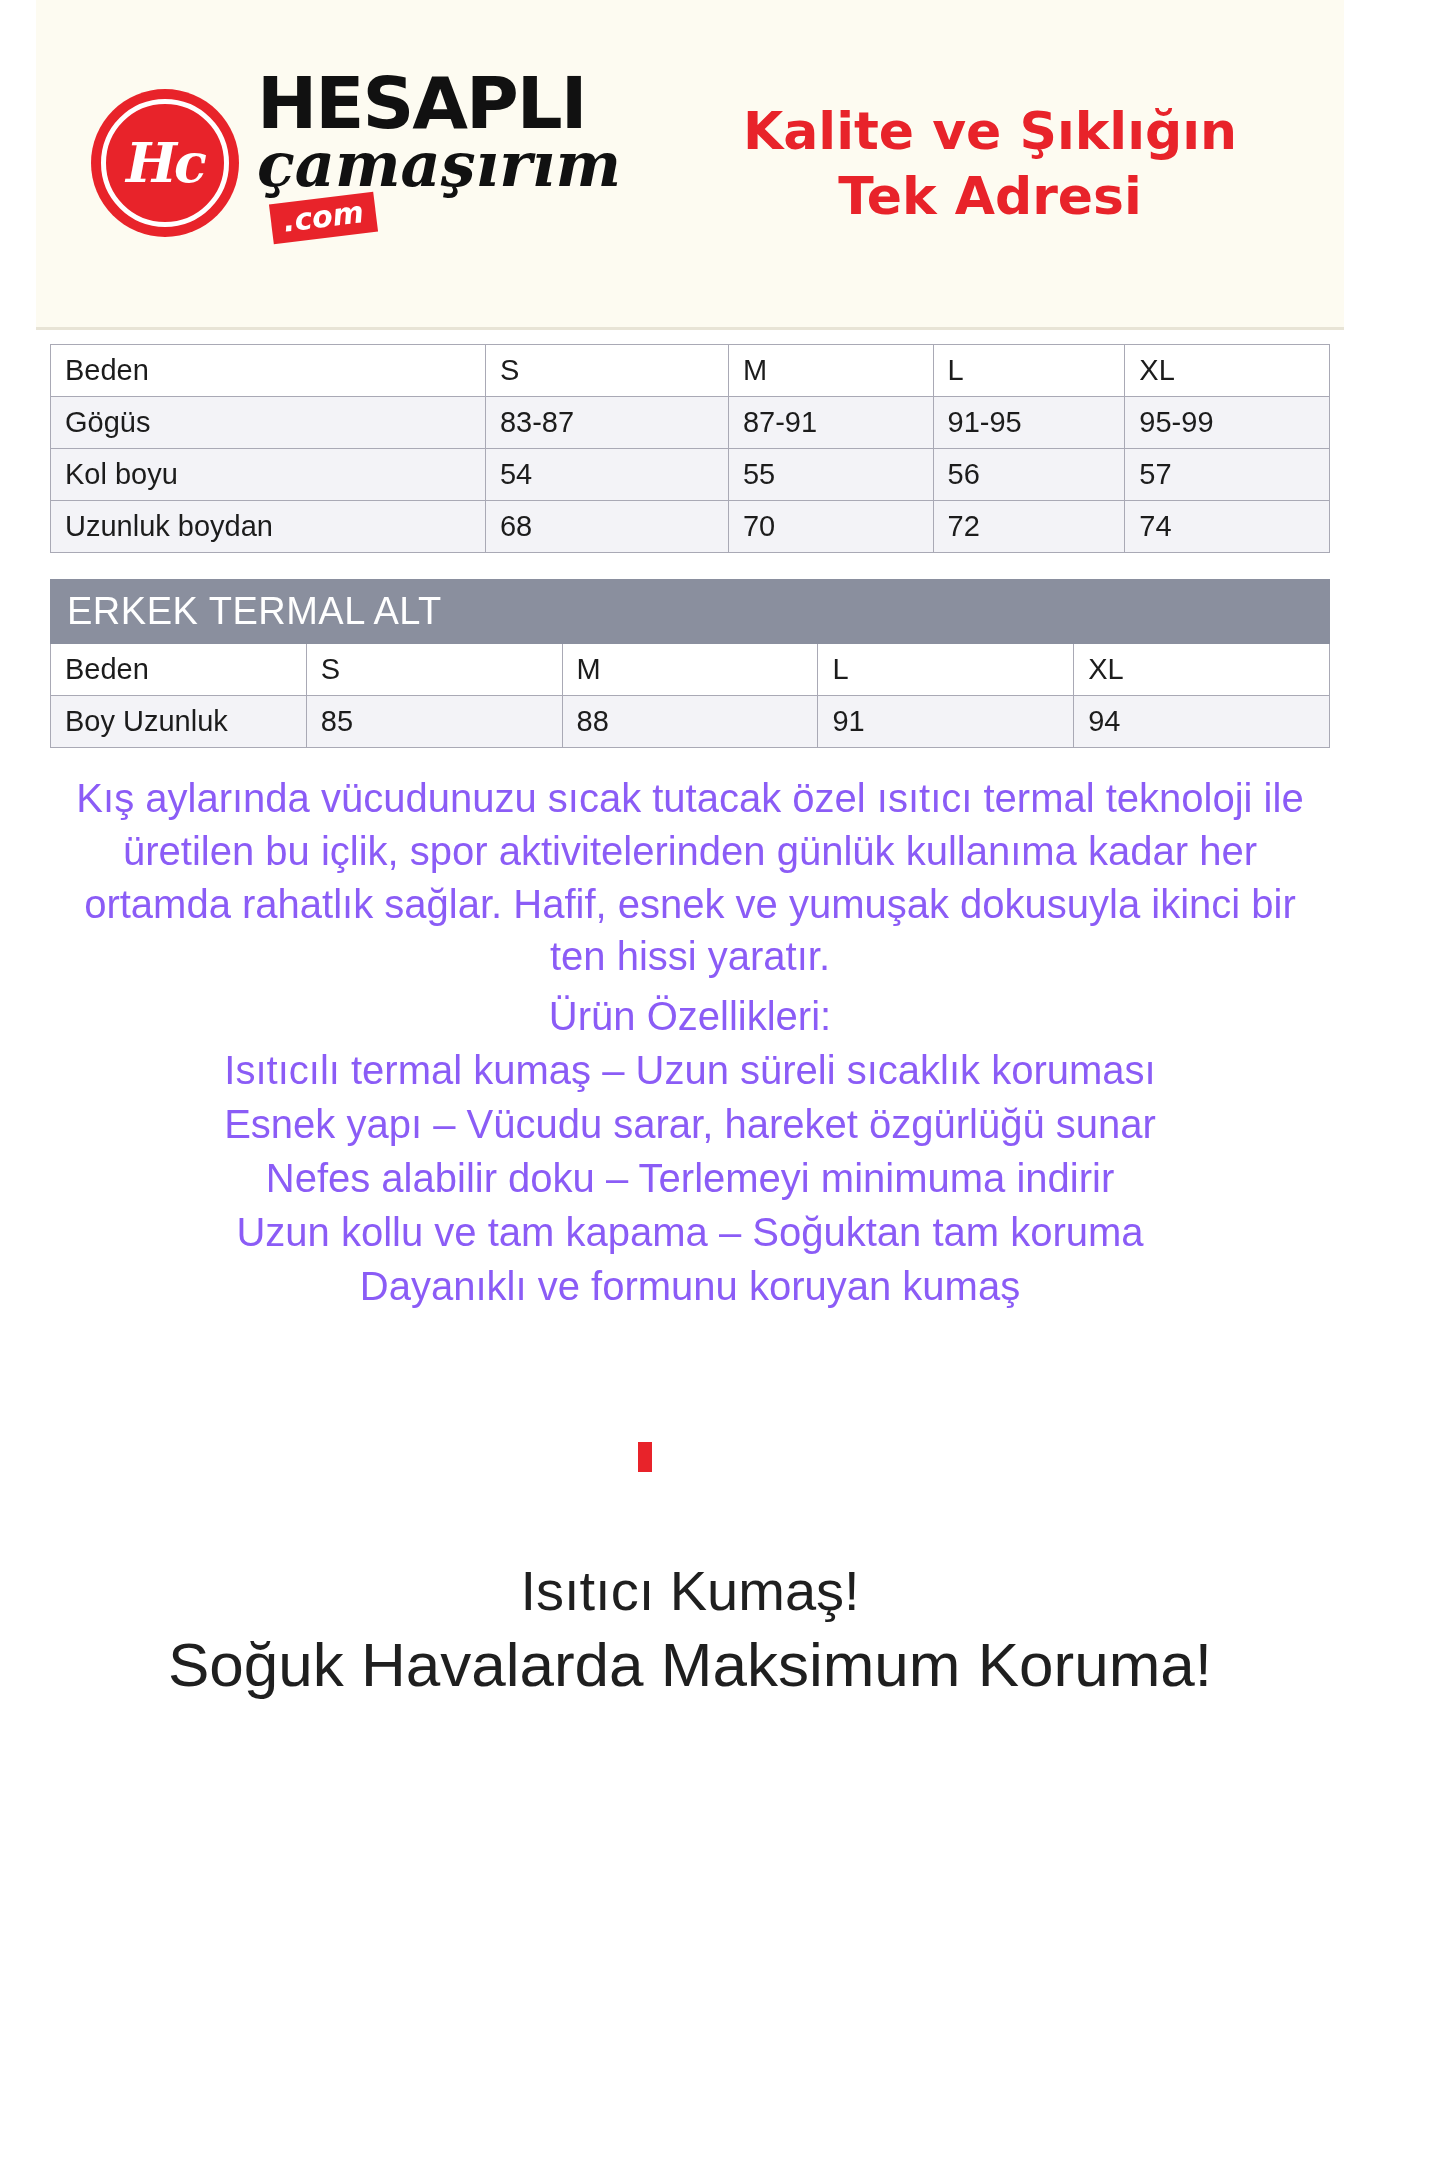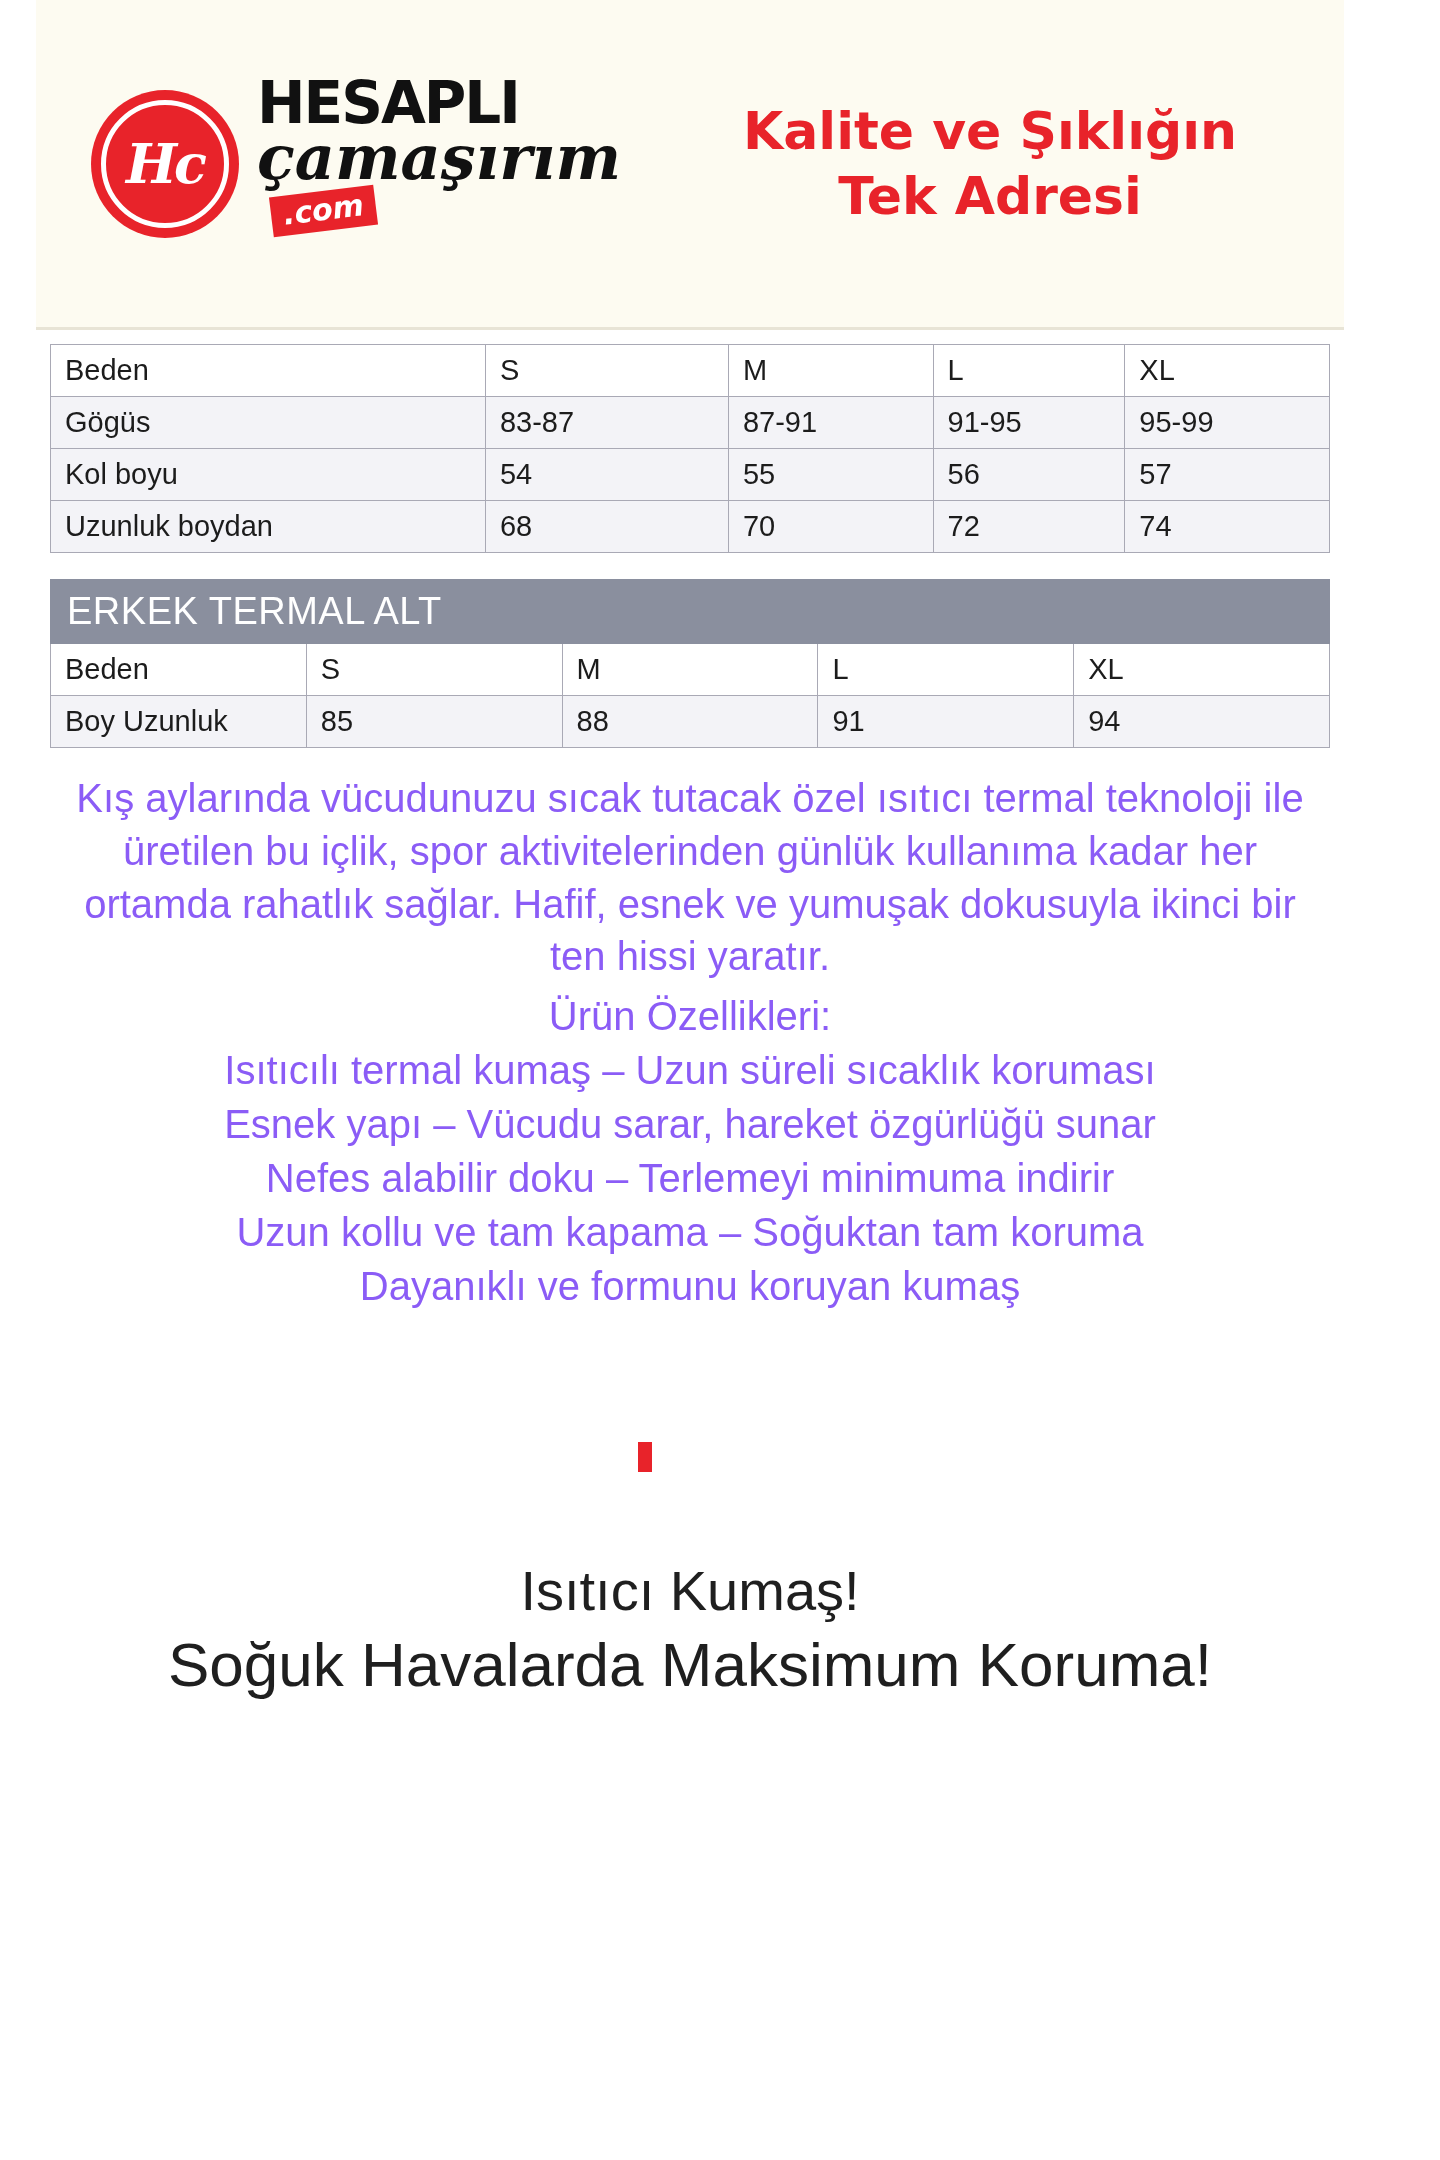--- a/index.html
+++ b/index.html
@@ -74,21 +74,21 @@
     line-height: 1;
   }
 
   .logo-words {
     margin-left: 18px;
     position: relative;
   }
   .logo-word-main {
     font-family: "DejaVu Sans", sans-serif;
     font-weight: bold;
-    font-size: 58px;
+    font-size: 72px;
     letter-spacing: -2px;
     color: #111111;
     line-height: 0.95;
   }
   .logo-word-sub {
     font-family: "DejaVu Serif", serif;
     font-style: italic;
     font-weight: bold;
     font-size: 62px;
     color: #111111;

